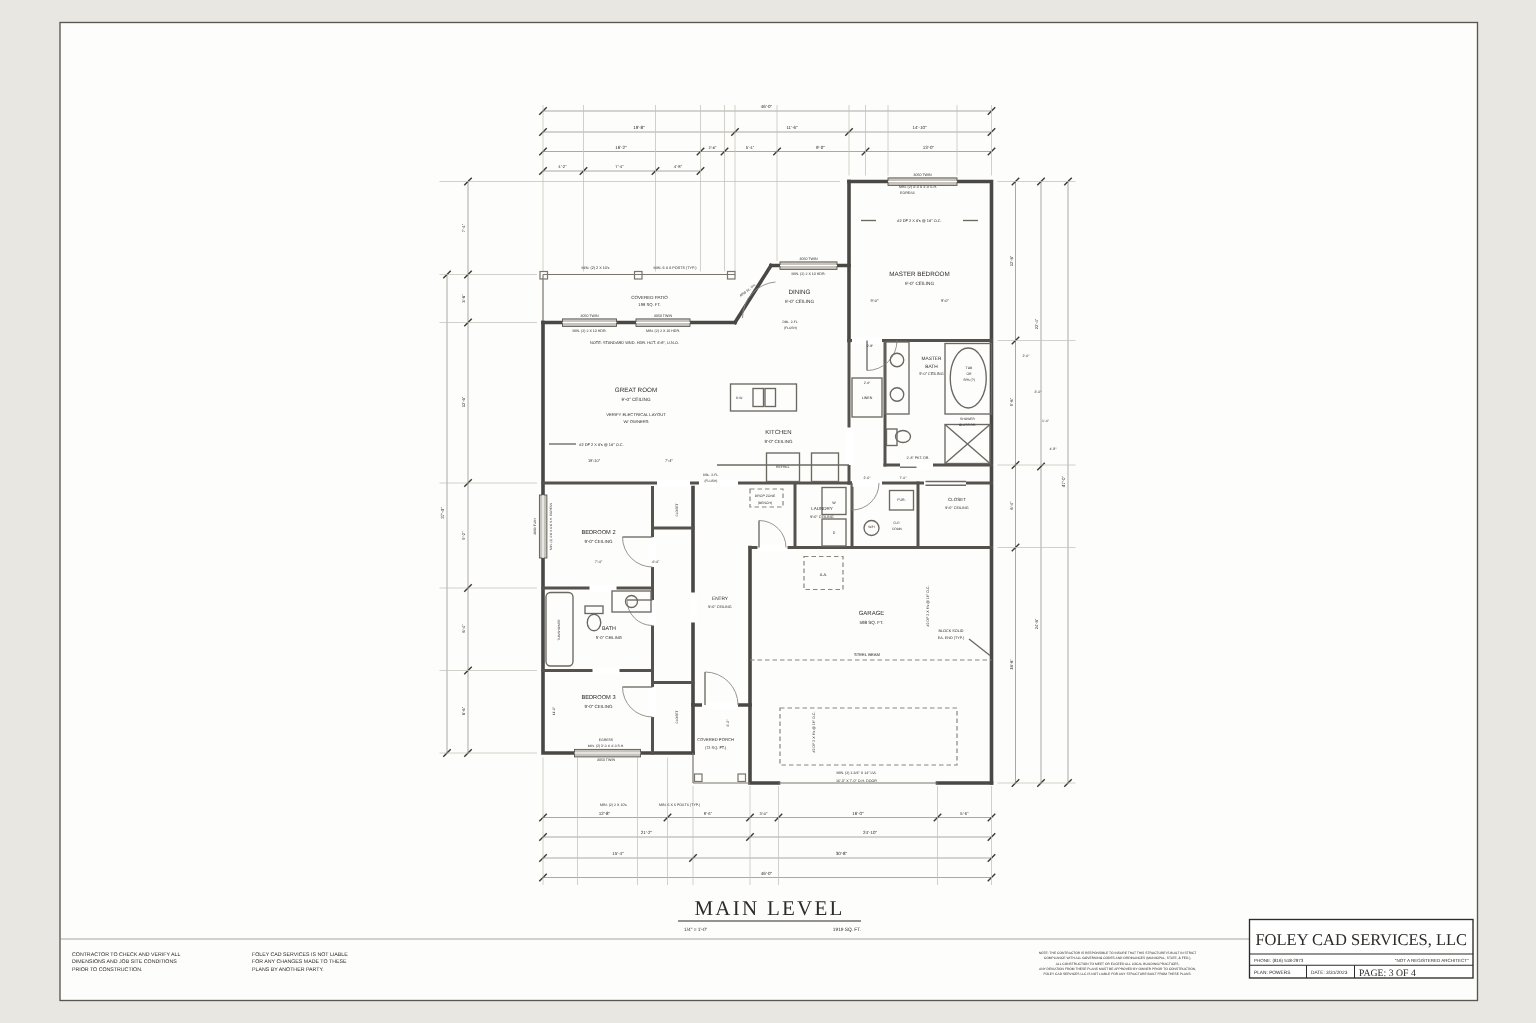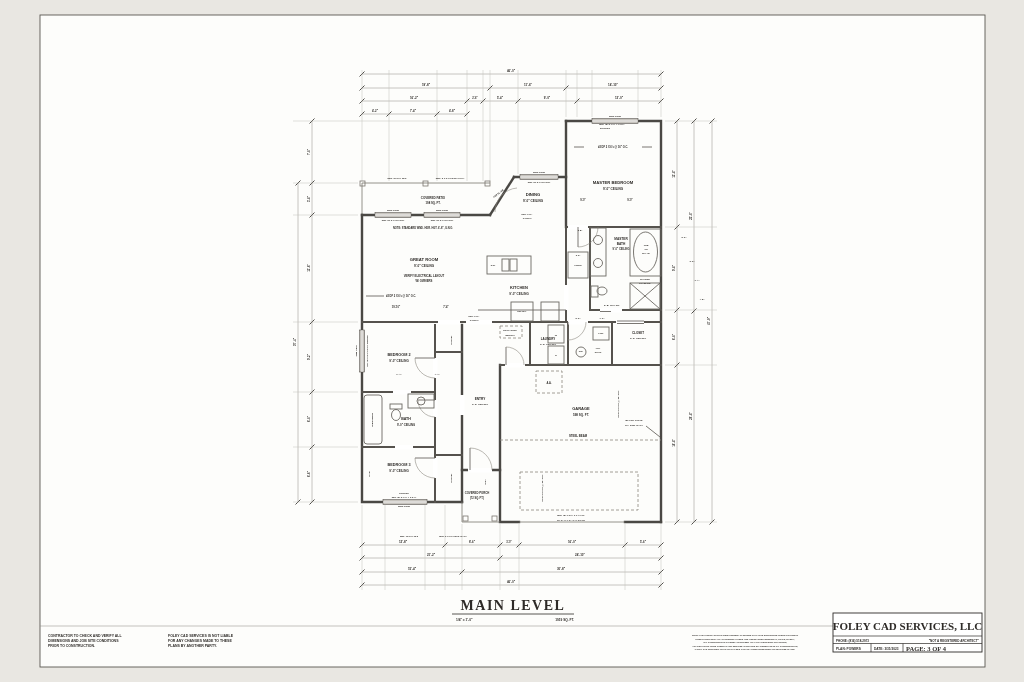--- a/index.html
+++ b/index.html
@@ -1,16 +1,16 @@
 <!DOCTYPE html>
 <html><head>
 <meta charset="utf-8">
 <style>
   html,body{margin:0;padding:0;background:#e9e7e2;width:1024px;height:682px;overflow:hidden;}
-  #stage{position:relative;width:1024px;height:682px;font-family:"Liberation Sans",sans-serif;font-weight:bold;}
+  #stage{position:relative;width:1024px;height:682px;font-family:"Liberation Sans",sans-serif;}
   svg{position:absolute;left:0;top:0;}
   text{fill:#2e2b28;font-family:"Liberation Sans",sans-serif;}
   .serif{font-family:"Liberation Serif",serif;}
   .wall{stroke:#4a4844;stroke-width:2.4;fill:none;stroke-linecap:square;}
   .wallint{stroke:#55524d;stroke-width:2.0;fill:none;stroke-linecap:square;}
   .thin{stroke:#7a766f;stroke-width:0.8;fill:none;}
   .fixt{stroke:#6b6862;stroke-width:0.9;fill:none;}
   .dash{stroke:#8a867f;stroke-width:0.8;fill:none;stroke-dasharray:3 2;}
   .ext{stroke:#c3c0ba;stroke-width:0.5;fill:none;}
   .dim{stroke:#9a968f;stroke-width:0.55;fill:none;}

